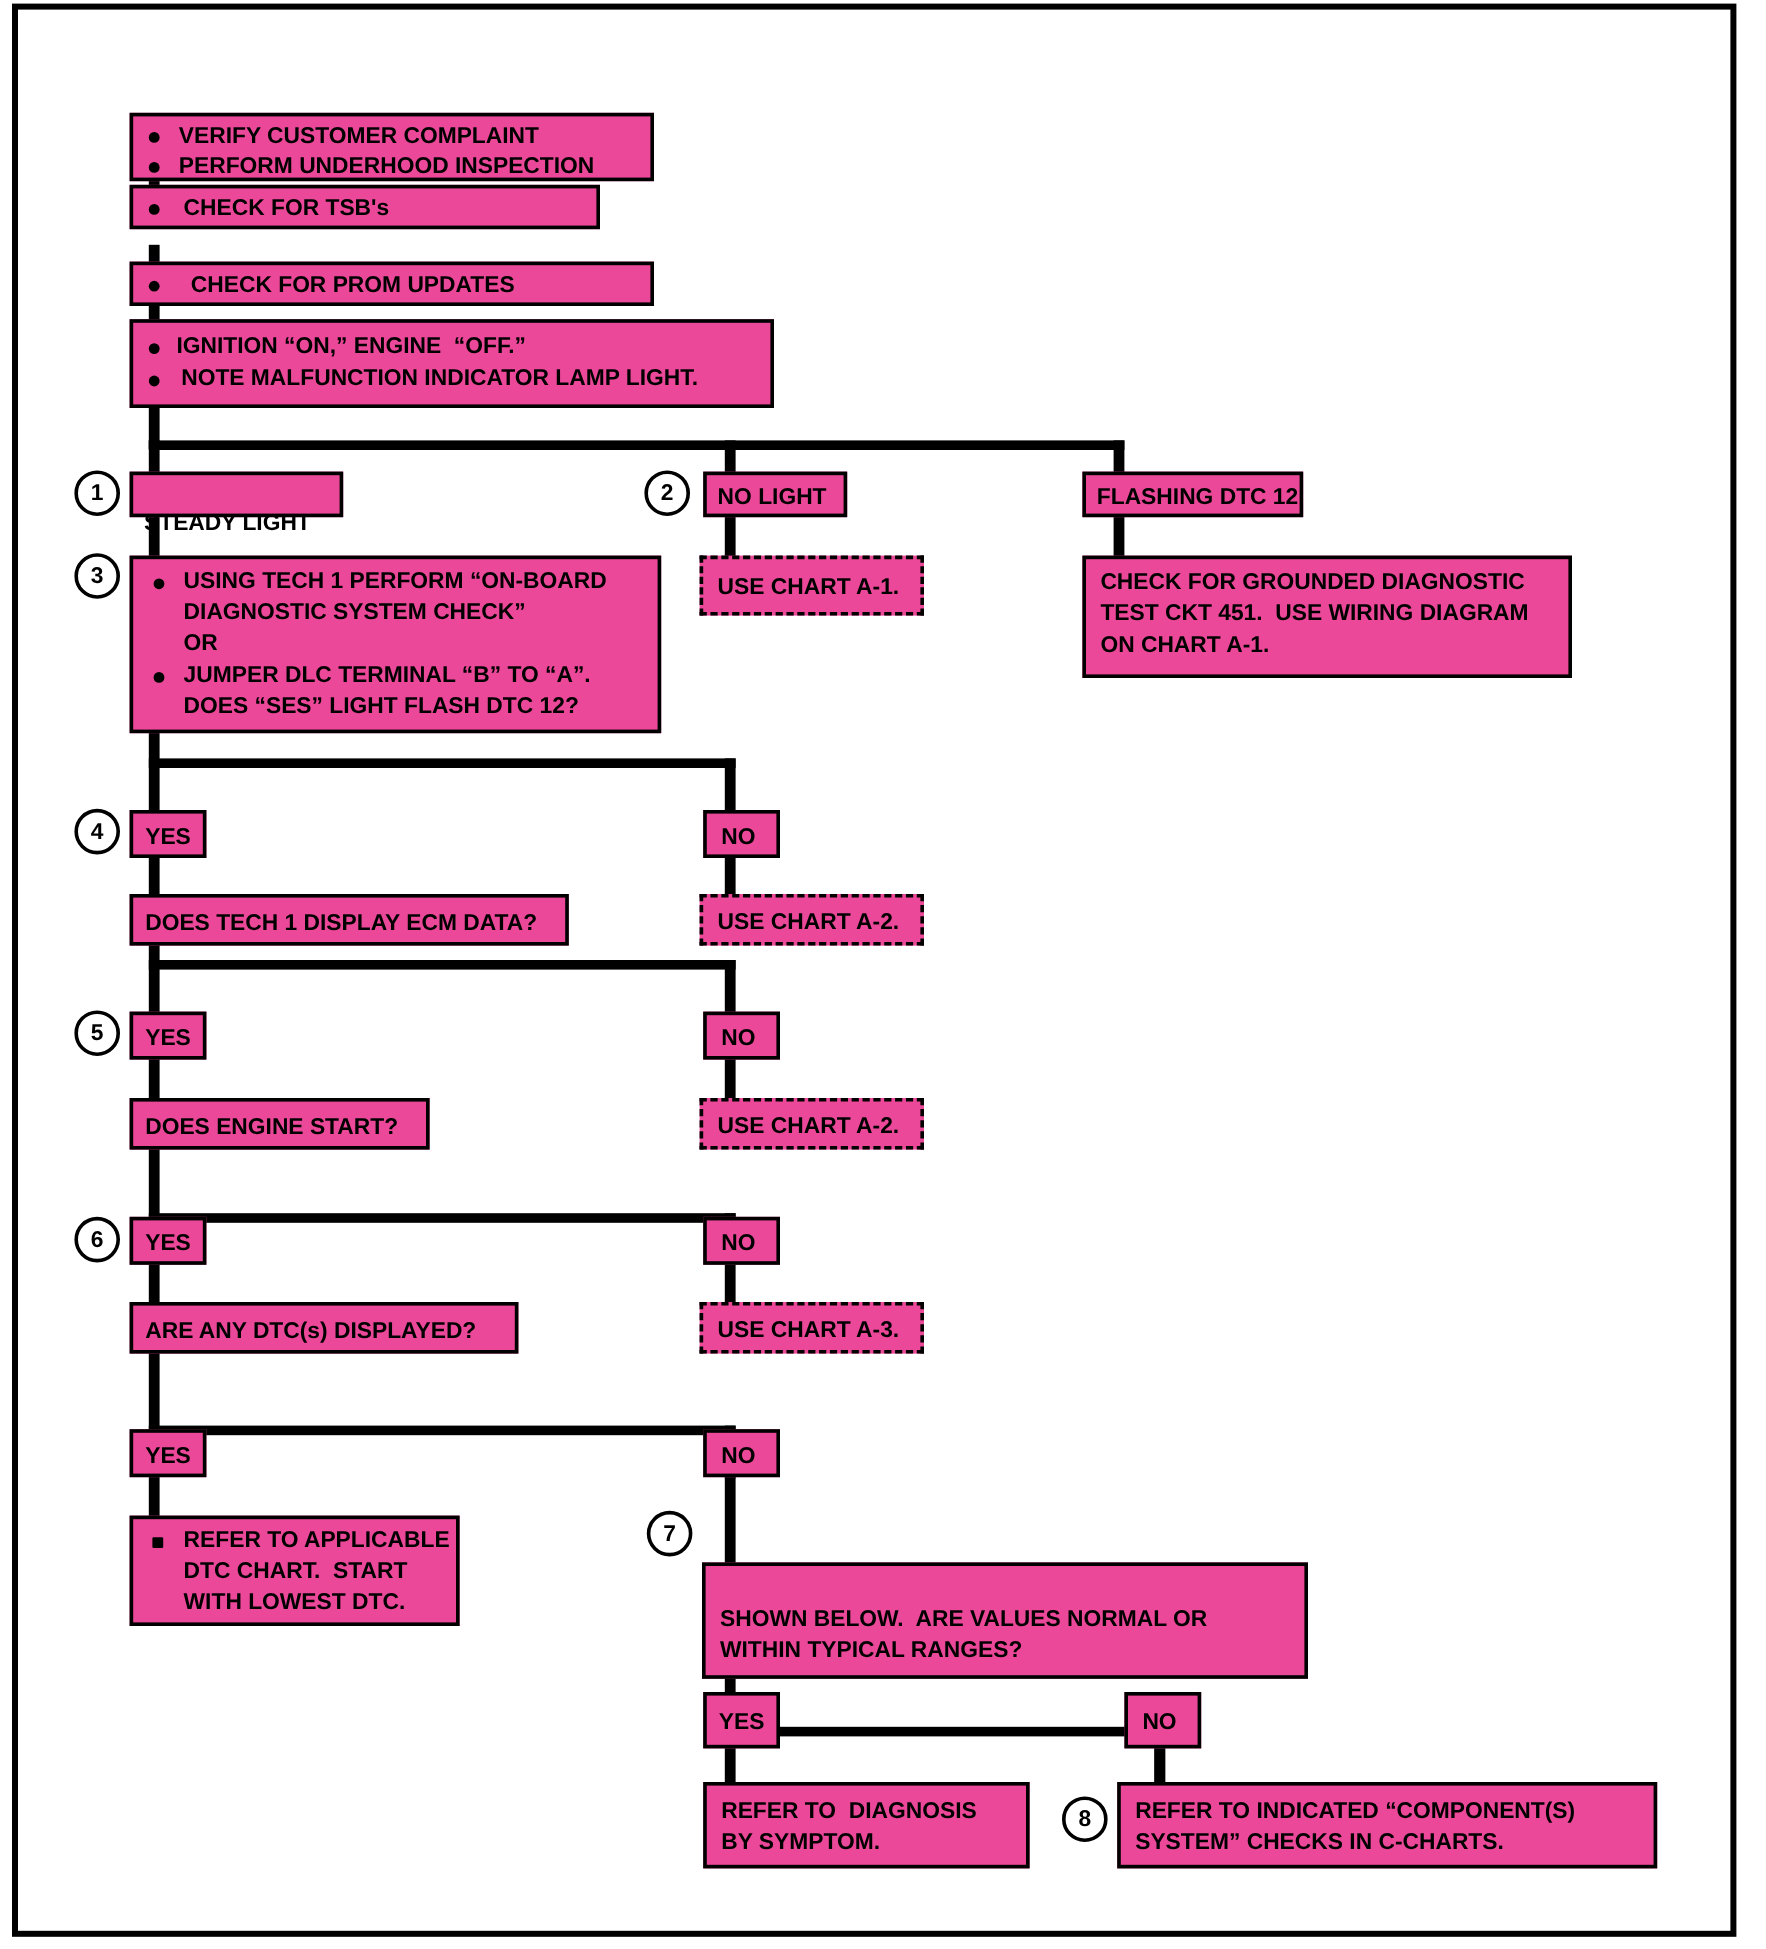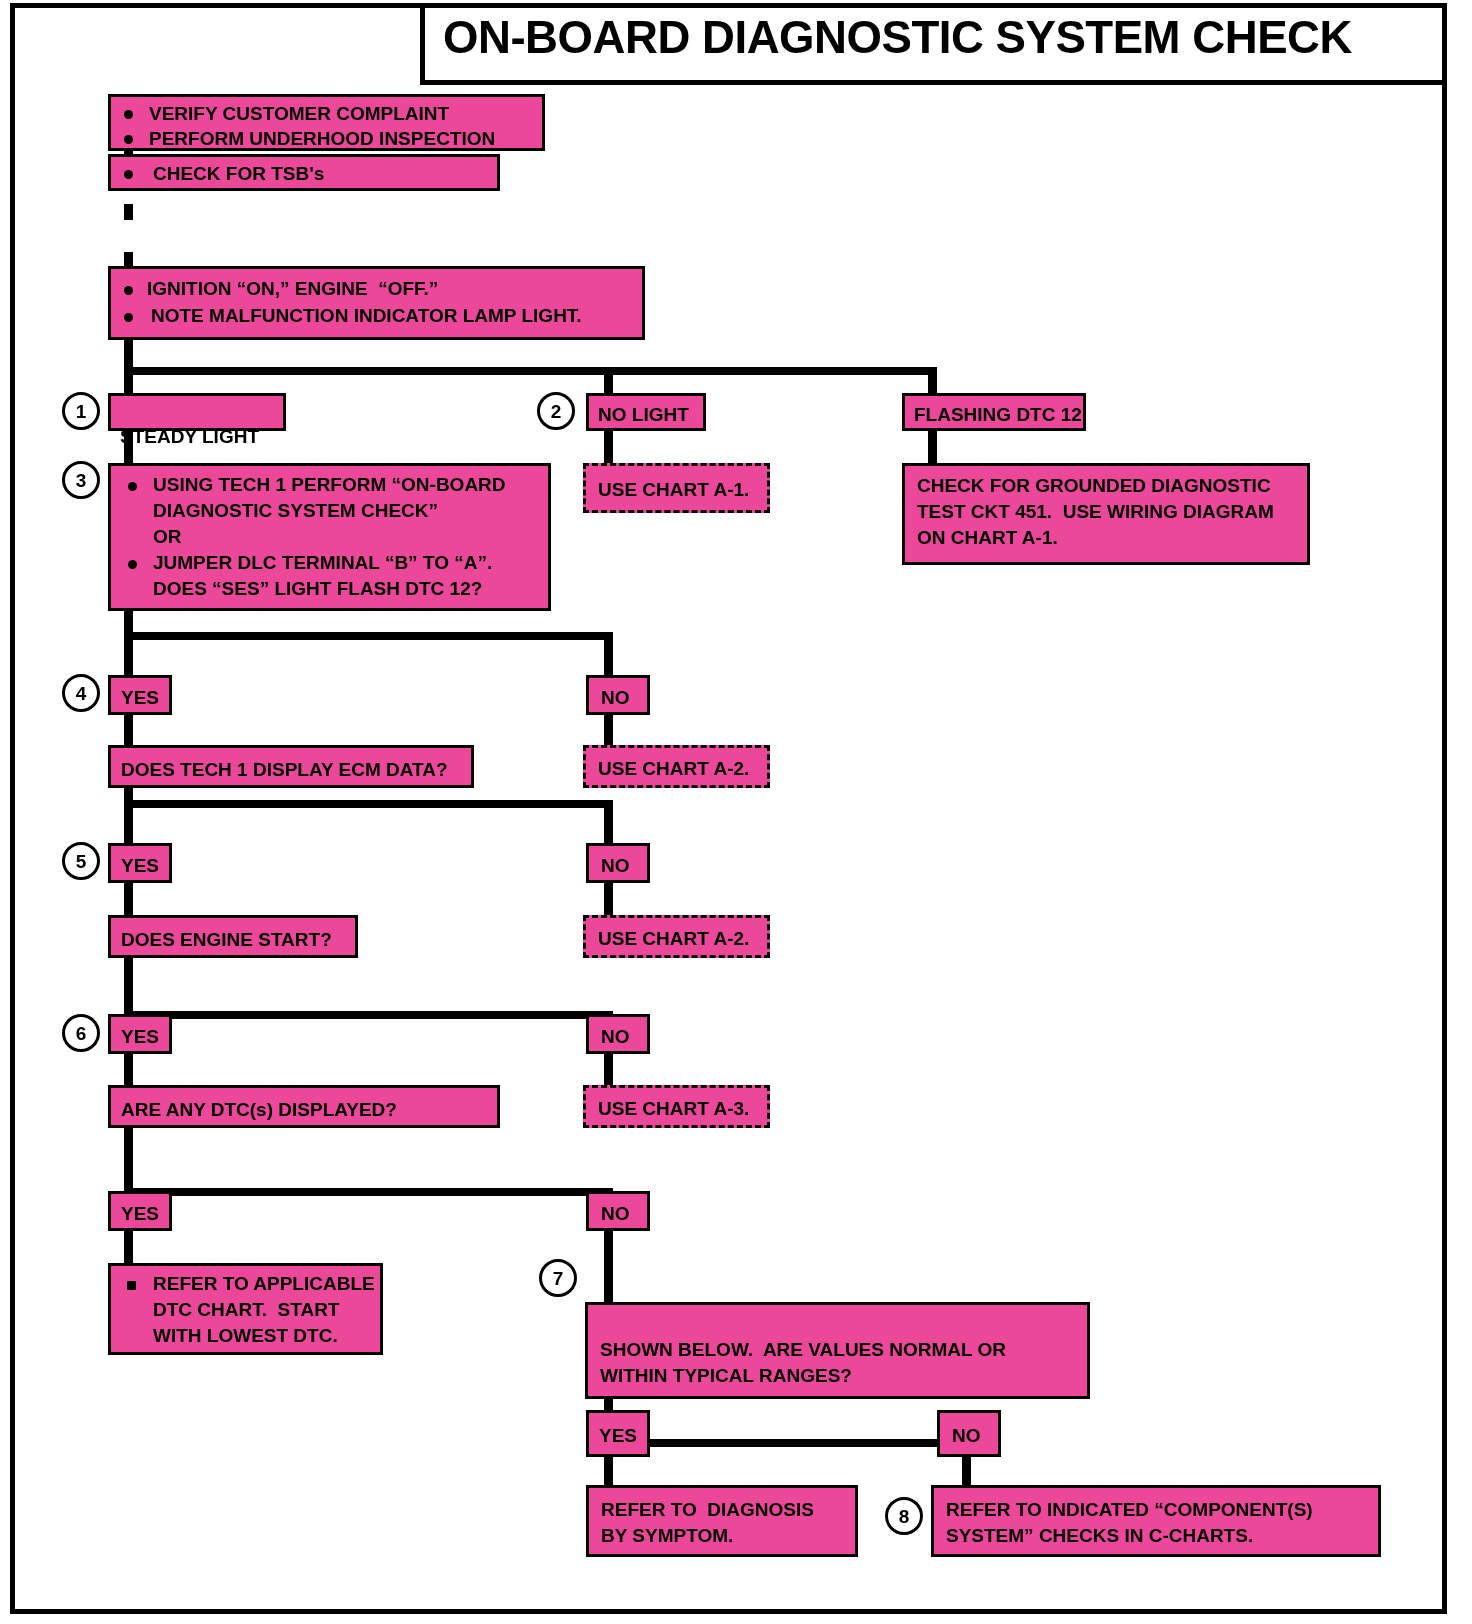--- a/index.html
+++ b/index.html
@@ -111,40 +111,41 @@
   }
   .t19 { font-size: 19px; }
 </style>
 </head>
 <body>
 
 <div id="page">
 
   <div id="outer-border"></div>
 
-  <div id="title-box">
-    <div id="title-text">ON-BOARD DIAGNOSTIC SYSTEM CHECK</div>
-  </div>
 
   <div class="box" style="left:108px; top:94px; width:437px; height:57px;">
     <span class="bullet" style="left:13px; top:13px;"></span>
     <span class="txt t19" style="left:38px; top:6px;">VERIFY CUSTOMER COMPLAINT</span>
     <span class="bullet" style="left:13px; top:38px;"></span>
     <span class="txt t19" style="left:38px; top:31px;">PERFORM UNDERHOOD INSPECTION</span>
   </div>
 
   <div class="ln" style="left:124px; top:148px; width:9px; height:26px;"></div>
 
   <div class="box" style="left:108px; top:154px; width:392px; height:37px;">
     <span class="bullet" style="left:13px; top:13px;"></span>
     <span class="txt t19" style="left:42px; top:6px;">CHECK FOR TSB's</span>
   </div>
 
   <div class="ln" style="left:124px; top:204px; width:9px; height:16px;"></div>
 
+  <div class="box" style="left:108px; top:218px; width:437px; height:37px;">
+    <span class="bullet" style="left:13px; top:13px;"></span>
+    <span class="txt t19" style="left:48px; top:6px;">CHECK FOR PROM UPDATES</span>
+  </div>
 
   <div class="ln" style="left:124px; top:252px; width:9px; height:18px;"></div>
 
   <div class="box" style="left:108px; top:266px; width:537px; height:74px;">
     <span class="bullet" style="left:13px; top:17px;"></span>
     <span class="txt t19" style="left:36px; top:9px;">IGNITION “ON,” ENGINE  “OFF.”</span>
     <span class="bullet" style="left:13px; top:44px;"></span>
     <span class="txt t19" style="left:40px; top:36px;">NOTE MALFUNCTION INDICATOR LAMP LIGHT.</span>
   </div>
 
@@ -245,21 +246,21 @@
   <div class="box" style="left:108px; top:1014px; width:64px; height:40px;">
     <span class="txt t19" style="left:10px; top:9px;">YES</span>
   </div>
   <div class="box" style="left:586px; top:1014px; width:64px; height:40px;">
     <span class="txt t19" style="left:12px; top:9px;">NO</span>
   </div>
 
   <div class="ln" style="left:124px; top:1052px; width:9px; height:34px;"></div>
   <div class="ln" style="left:604px; top:1052px; width:9px; height:34px;"></div>
 
-  <div class="box" style="left:108px; top:1085px; width:392px; height:43px;">
+  <div class="box" style="left:108px; top:1085px; width:324px; height:43px;">
     <span class="txt t19" style="left:10px; top:11px;">ARE ANY DTC(s) DISPLAYED?</span>
   </div>
   <div class="box dashed" style="left:583px; top:1085px; width:187px; height:43px;">
     <span class="txt t19" style="left:12px; top:10px;">USE CHART A-3.</span>
   </div>
 
   <div class="ln" style="left:124px; top:1126px; width:9px; height:66px;"></div>
   <div class="ln" style="left:124px; top:1188px; width:489px; height:8px;"></div>
   <div class="ln" style="left:604px; top:1188px; width:9px; height:44px;"></div>
 

